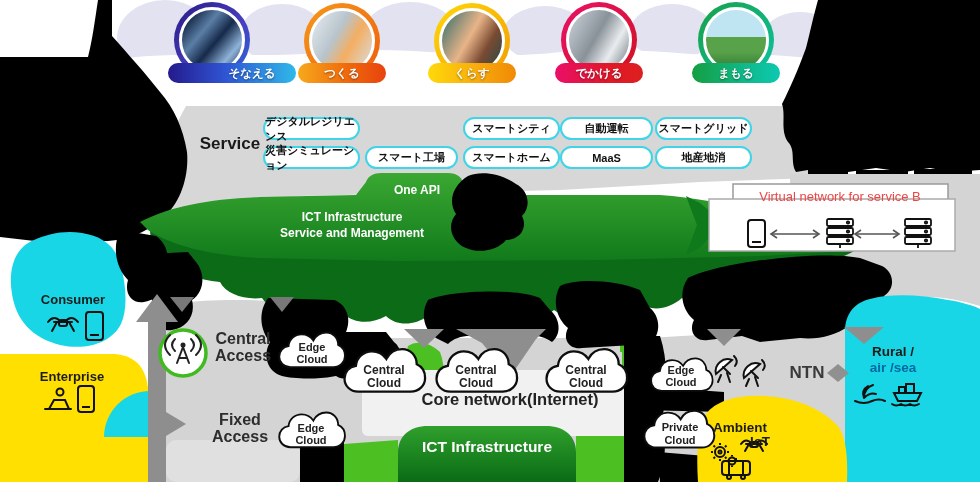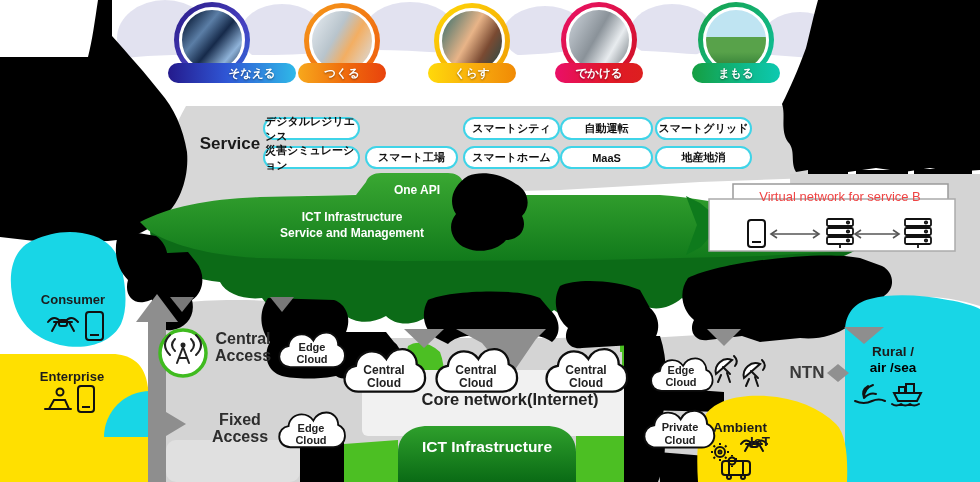--- a/index.html
+++ b/index.html
@@ -290,21 +290,21 @@
 
 <div class="t fs14 b700 w" style="left:417px;top:190px;">One API</div>
 <div class="t fs14 b700 w" style="left:352px;top:217px;">ICT Infrastructure</div>
 <div class="t fs14 b700 w" style="left:352px;top:233px;">Service and Management</div>
 
 <div class="t fs13" style="left:840px;top:196px;color:#ef4444;">Virtual network for service B</div>
 
 <div class="t fs13 b700" style="left:73px;top:299px;color:#1c1c1c;">Consumer</div>
 <div class="t fs13 b700" style="left:72px;top:376px;color:#1c1c1c;">Enterprise</div>
 <div class="t b700" style="left:893px;top:352px;font-size:13.5px;color:#1c1c1c;">Rural /</div>
-<div class="t b700" style="left:893px;top:368px;font-size:13.5px;color:#000000;">air /sea</div>
+<div class="t b700" style="left:893px;top:368px;font-size:13.5px;color:#0369a1;">air /sea</div>
 <div class="t b700" style="left:740px;top:428px;font-size:13.5px;color:#1c1c1c;text-align:center;">Ambient</div>
 <div class="t b700" style="left:740px;top:442px;font-size:13.5px;color:#1c1c1c;padding-left:40px;">IoT</div>
 
 <div class="t fs16 b700" style="left:243px;top:339px;color:#2d2d2d;">Central</div>
 <div class="t fs16 b700" style="left:243px;top:356px;color:#2d2d2d;">Access</div>
 <div class="t fs16 b700" style="left:240px;top:420px;color:#2d2d2d;">Fixed</div>
 <div class="t fs16 b700" style="left:240px;top:437px;color:#2d2d2d;">Access</div>
 
 <div class="t fs11 b700" style="left:312px;top:347px;">Edge</div>
 <div class="t fs11 b700" style="left:312px;top:359px;">Cloud</div>

